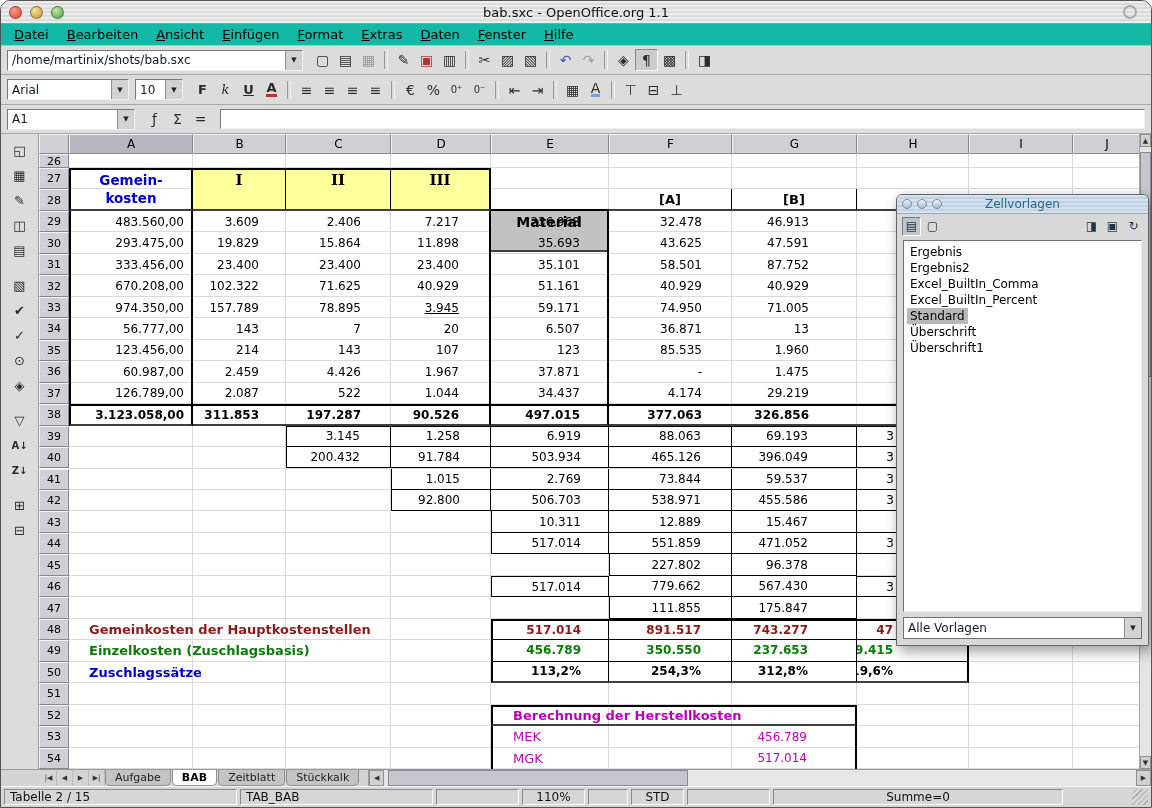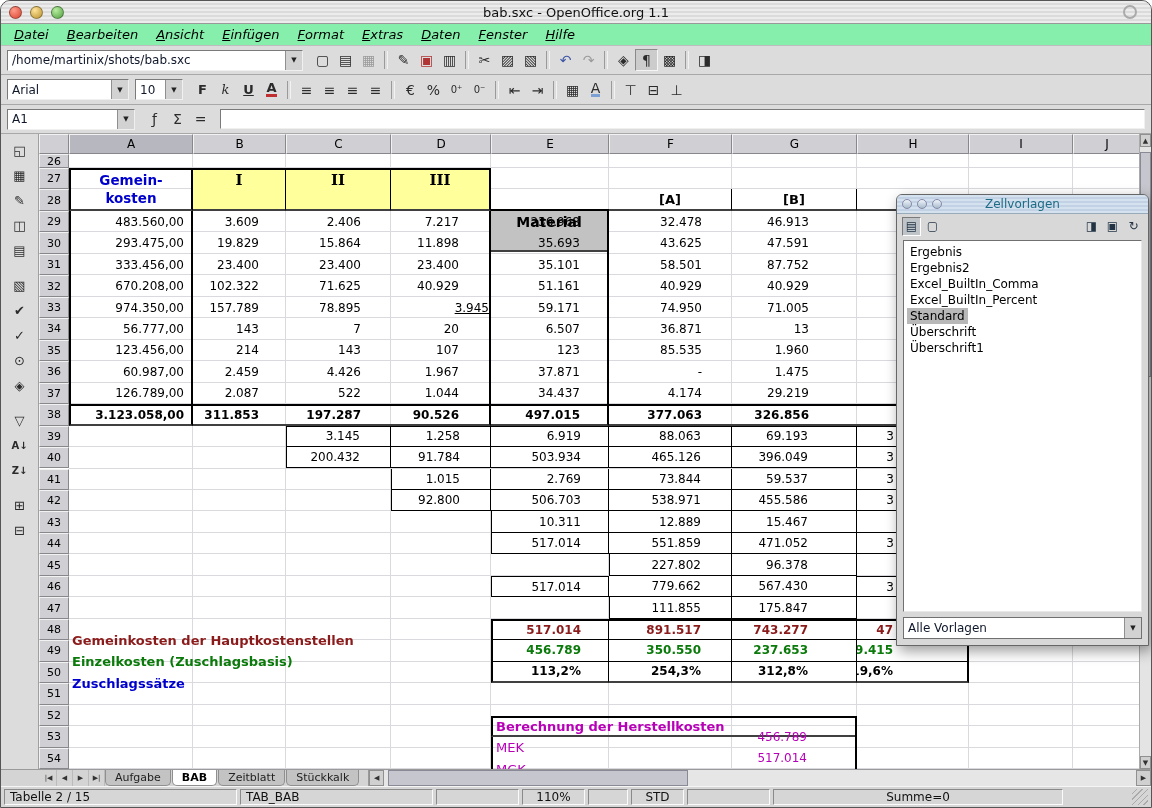--- a/index.html
+++ b/index.html
@@ -10,21 +10,21 @@
   .titlebar{flex:0 0 22px;background:repeating-linear-gradient(to bottom,#ececec 0 2px,#dbdbdb 2px 4px);
             display:flex;align-items:center;border-bottom:1px solid #999;position:relative;}
   .macbtn{width:13px;height:13px;border-radius:50%;margin-left:8px;border:1px solid rgba(0,0,0,.35);box-sizing:border-box;z-index:2;}
   .macbtn.red{background:radial-gradient(circle at 35% 30%,#ff9a8a,#d8442e);}
   .macbtn.yellow{background:radial-gradient(circle at 35% 30%,#ffe39a,#b8902a);}
   .macbtn.green{background:radial-gradient(circle at 35% 30%,#b8eea0,#4f9e3f);}
   .title{position:absolute;left:0;right:0;text-align:center;font-size:13px;color:#111;}
   .tb-ornament{position:absolute;right:14px;top:4px;width:14px;height:14px;border-radius:50%;border:2px solid #aaa;box-sizing:border-box;}
 
   
-  .menubar{flex:0 0 21px;background:#86efac;display:flex;align-items:center;padding-left:4px;border-bottom:1px solid #bdbdbd;font-style:italic;}
+  .menubar{flex:0 0 21px;background:#14b8a6;display:flex;align-items:center;padding-left:4px;border-bottom:1px solid #bdbdbd;}
   .menu-item{font-size:13px;padding:1px 9px;color:#000;display:inline-block;}
   .menu-item::first-letter{text-decoration:underline;}
 
   
   .toolbar{display:flex;align-items:center;background:#dcdcdc;border-bottom:1px solid #a8a8a8;padding:0 6px;}
   .fnbar{flex:0 0 28px;}
   .objbar{flex:0 0 29px;}
   .iconrow{display:flex;align-items:center;margin-left:8px;}
   .tbicon{width:23px;height:22px;display:flex;align-items:center;justify-content:center;font-size:14px;color:#2b2b2b;border:1px solid transparent;box-sizing:border-box;}
   .tbicon.pressed{background:#cccccc;border-color:#8a8a8a #f5f5f5 #f5f5f5 #8a8a8a;}
@@ -77,21 +77,21 @@
   .mag{color:var(--calc_magenta,#b800b8);}
   .bt1{border-top:1px solid #000;} .bt2{border-top:2px solid #000;}
   .bb1{border-bottom:1px solid #000;} .bb2{border-bottom:2px solid #404040;}
   .bl1{border-left:1px solid #000;} .bl2{border-left:2px solid #000;}
   .br1{border-right:1px solid #000;} .br2{border-right:2px solid #000;}
   .yel{background:var(--band_yellow,#ffff9c);justify-content:center;align-items:flex-start;font-family:"DejaVu Serif","Liberation Serif",serif;font-weight:bold;font-size:15px;padding-top:1px;}
   .mathdr{background:var(--band_gray,#c2c2c2);justify-content:center;align-items:flex-start;font-weight:bold;font-size:14px;padding-top:3px;margin-top:41px;}
   .ferthdr{justify-content:center;font-weight:bold;font-size:13px;background:#fff;}
   .subhdr{justify-content:center;font-weight:bold;font-size:13px;}
   .hdrblue{color:var(--header_text,#0000cc);font-weight:bold;font-size:13.5px;justify-content:center;text-align:center;white-space:pre-line;line-height:1.35;}
-  .lbl{font-size:13px;padding-left:3px;justify-content:flex-start;margin-top:11px;}
+  .lbl{font-size:13px;padding-left:20px;justify-content:flex-start;}
 
   .vscroll{position:absolute;right:0;top:0;width:12px;bottom:0;background:#e4e4e4;border-left:1px solid #aaa;display:flex;flex-direction:column;box-sizing:border-box;}
   .varrow{height:13px;background:#d0d0d0;border:1px solid #909090;font-size:7px;display:flex;align-items:center;justify-content:center;color:#333;box-sizing:border-box;}
   .vtrough{flex:1;position:relative;}
   .vthumb{position:absolute;left:0;right:0;top:5px;height:225px;background:#c6c6ce;border:1px solid #8a8a96;box-sizing:border-box;}
 
   
   .tabbar{flex:0 0 17px;background:#d4d4d4;border-top:1px solid #9a9a9a;display:flex;align-items:stretch;padding-left:40px;box-sizing:border-box;}
   .tabnav{display:flex;}
   .tabnavbtn{width:15px;display:flex;align-items:center;justify-content:center;font-size:7px;color:#333;border-right:1px solid #bbb;}
@@ -441,21 +441,21 @@
           <div class="cell num bl2 br2" style="left: 0px; top: 121.321px; width: 124px; height: 21.4643px; padding-right: 7px;">670.208,00</div>
           <div class="cell num" style="left: 124px; top: 121.321px; width: 93px; height: 21.4643px; padding-right: 27px;">102.322</div>
           <div class="cell num" style="left: 217px; top: 121.321px; width: 105px; height: 21.4643px; padding-right: 30px;">71.625</div>
           <div class="cell num br2" style="left: 322px; top: 121.321px; width: 100px; height: 21.4643px; padding-right: 30px;">40.929</div>
           <div class="cell num br2" style="left: 422px; top: 121.321px; width: 118px; height: 21.4643px; padding-right: 27px;">51.161</div>
           <div class="cell num" style="left: 540px; top: 121.321px; width: 123px; height: 21.4643px; padding-right: 30px;">40.929</div>
           <div class="cell num" style="left: 663px; top: 121.321px; width: 125px; height: 21.4643px; padding-right: 48px;">40.929</div>
           <div class="cell num bl2 br2" style="left: 0px; top: 142.786px; width: 124px; height: 21.4643px; padding-right: 7px;">974.350,00</div>
           <div class="cell num" style="left: 124px; top: 142.786px; width: 93px; height: 21.4643px; padding-right: 27px;">157.789</div>
           <div class="cell num" style="left: 217px; top: 142.786px; width: 105px; height: 21.4643px; padding-right: 30px;">78.895</div>
-          <div class="cell num br2" style="left: 322px; top: 142.786px; width: 100px; height: 21.4643px;  text-decoration: underline;">3.945</div>
+          <div class="cell num br2" style="left: 322px; top: 142.786px; width: 100px; height: 21.4643px; padding-right: 30px; text-decoration: underline;">3.945</div>
           <div class="cell num br2" style="left: 422px; top: 142.786px; width: 118px; height: 21.4643px; padding-right: 27px;">59.171</div>
           <div class="cell num" style="left: 540px; top: 142.786px; width: 123px; height: 21.4643px; padding-right: 30px;">74.950</div>
           <div class="cell num" style="left: 663px; top: 142.786px; width: 125px; height: 21.4643px; padding-right: 48px;">71.005</div>
           <div class="cell num bl2 br2" style="left: 0px; top: 164.25px; width: 124px; height: 21.4643px; padding-right: 7px;">56.777,00</div>
           <div class="cell num" style="left: 124px; top: 164.25px; width: 93px; height: 21.4643px; padding-right: 27px;">143</div>
           <div class="cell num" style="left: 217px; top: 164.25px; width: 105px; height: 21.4643px; padding-right: 30px;">7</div>
           <div class="cell num br2" style="left: 322px; top: 164.25px; width: 100px; height: 21.4643px; padding-right: 30px;">20</div>
           <div class="cell num br2" style="left: 422px; top: 164.25px; width: 118px; height: 21.4643px; padding-right: 27px;">6.507</div>
           <div class="cell num" style="left: 540px; top: 164.25px; width: 123px; height: 21.4643px; padding-right: 30px;">36.871</div>
           <div class="cell num" style="left: 663px; top: 164.25px; width: 125px; height: 21.4643px; padding-right: 48px;">13</div>

